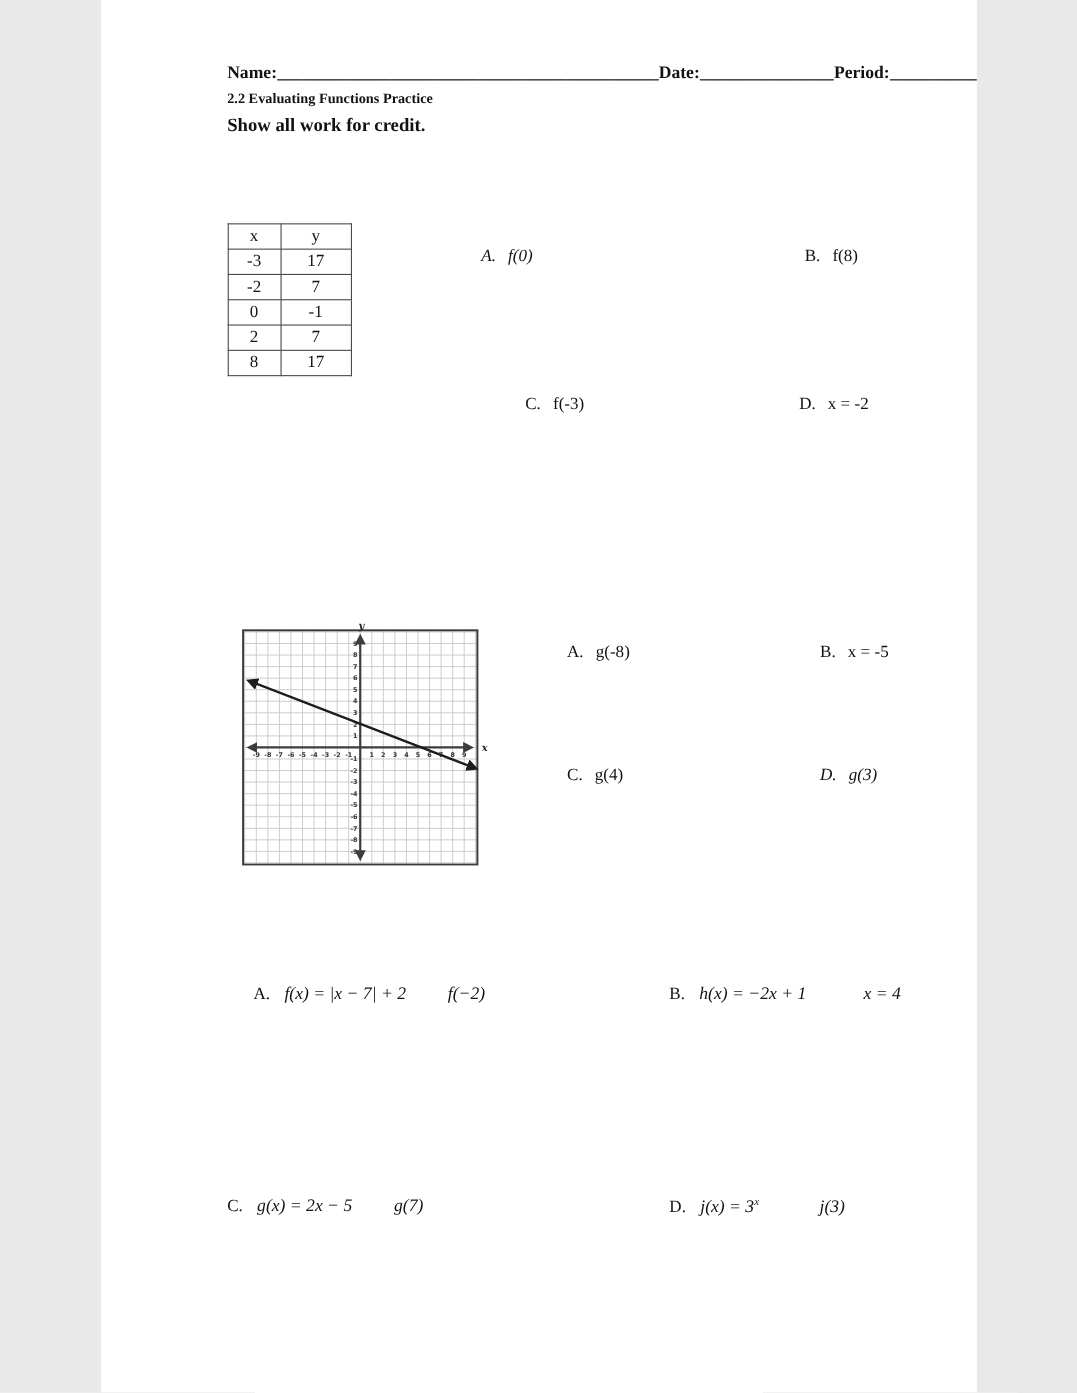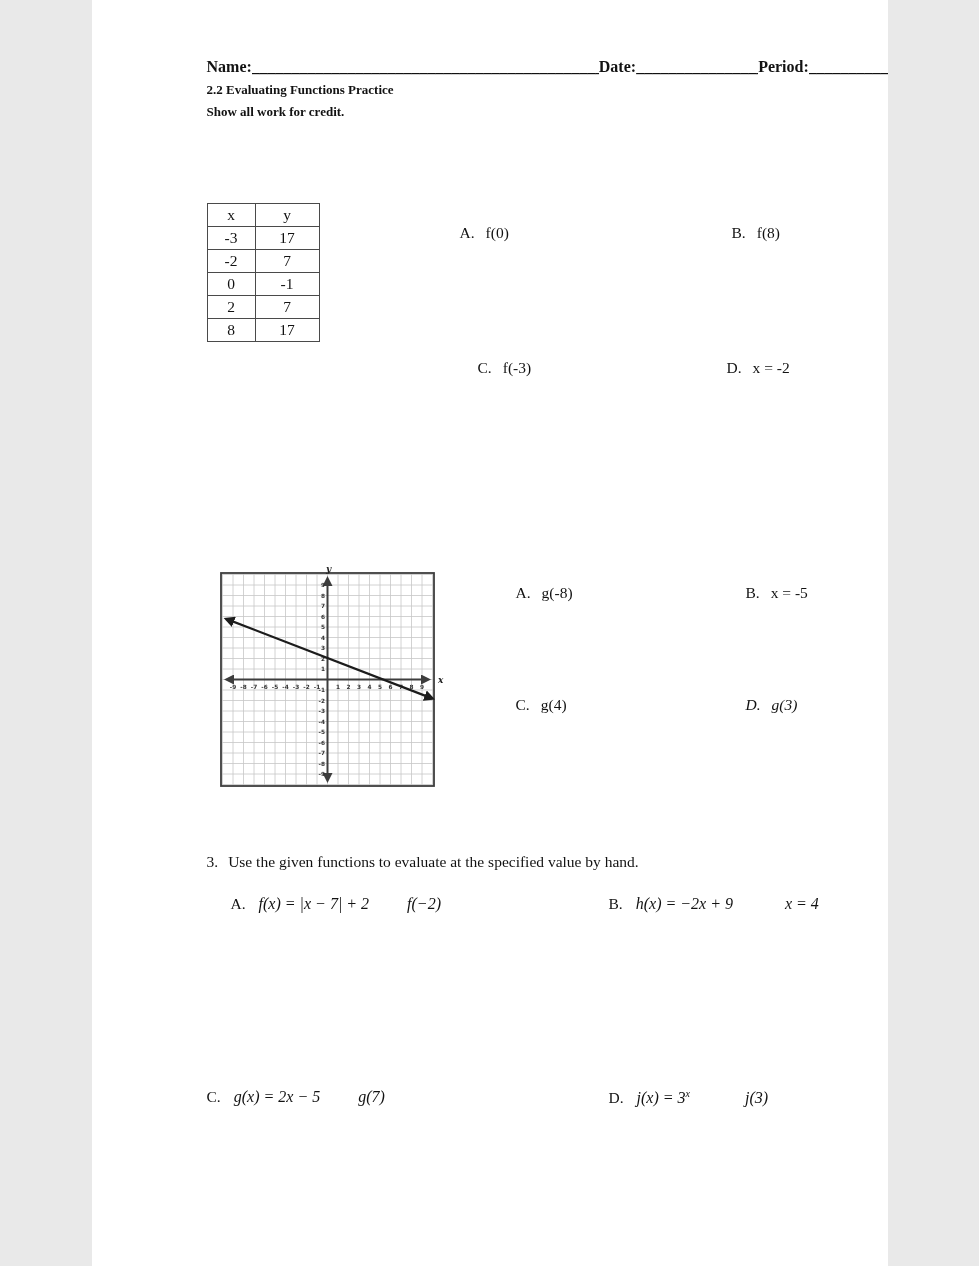--- a/index.html
+++ b/index.html
@@ -22,21 +22,21 @@
   }
   .blank{
     display:inline-block;overflow:hidden;white-space:nowrap;
     height:20px;vertical-align:baseline;
   }
   .blank-name{width:347px;}
   .blank-date{width:122px;}
   .blank-period{width:113px;}
 
   .doc-title{left:115px;top:82px;font-size:13px;font-weight:bold;}
-  .doc-subtitle{left:115px;top:104px;font-size:13px;font-weight:bold;}
+  .doc-subtitle{left:115px;top:104px;font-size:17px;font-weight:bold;}
 
   .stmt{font-size:15.5px;white-space:nowrap;}
   .stmt .qnum{margin-right:10px;}
   .math{font-style:italic;}
   sup{font-size:10px;}
 
   
   table.vals{
     border-collapse:collapse;
     left:115px;top:203px;
@@ -104,21 +104,21 @@
       <td>2</td>
       <td>7</td>
     </tr>
     <tr>
       <td>8</td>
       <td>17</td>
     </tr>
   </tbody>
     </table>
 
-  <div class="abs part" style="left:368px;top:224px;">
+  <div class="abs part" style="left:346px;top:224px;font-style:italic;">
     <span class="part-label">A.</span><span>f(0)</span>
   </div>
   <div class="abs part" style="left:640px;top:224px;">
     <span class="part-label">B.</span><span>f(8)</span>
   </div>
   <div class="abs part" style="left:346px;top:359px;margin-left:40px;">
     <span class="part-label">C.</span><span>f(-3)</span>
   </div>
   <div class="abs part" style="left:635px;top:359px;">
     <span class="part-label">D.</span><span>x = -2</span>
@@ -226,29 +226,26 @@
   <div class="abs part" style="left:654px;top:584px;">
     <span class="part-label">B.</span><span>x = -5</span>
   </div>
   <div class="abs part" style="left:424px;top:696px;">
     <span class="part-label">C.</span><span>g(4)</span>
   </div>
   <div class="abs part" style="left:654px;top:696px;font-style:italic;">
     <span class="part-label">D.</span><span>g(3)</span>
   </div>
 
-  <div class="abs stmt" style="left:115px;top:853px;">
-    <span class="qnum">3.</span><span>Use the given functions to evaluate at the specified value by hand.</span>
-  </div>
 
   <div class="abs q3part" style="left:115px;top:895px;margin-left:24px;">
     <span class="part-label">A.</span><span class="func">f(x) = |x − 7| + 2</span><span class="eval gap-38">f(−2)</span>
   </div>
   <div class="abs q3part" style="left:517px;top:895px;">
-    <span class="part-label">B.</span><span class="func">h(x) = −2x + 9</span><span class="eval gap-52">x = 4</span>
+    <span class="part-label">B.</span><span class="func">h(x) = −2x + 1</span><span class="eval gap-52">x = 4</span>
   </div>
   <div class="abs q3part" style="left:115px;top:1088px;">
     <span class="part-label">C.</span><span class="func">g(x) = 2x − 5</span><span class="eval gap-38">g(7)</span>
   </div>
   <div class="abs q3part" style="left:517px;top:1088px;">
     <span class="part-label">D.</span><span class="func"><span>j(x) = 3</span><sup>x</sup></span><span class="eval gap-55">j(3)</span>
   </div>
 
 </div>
 

